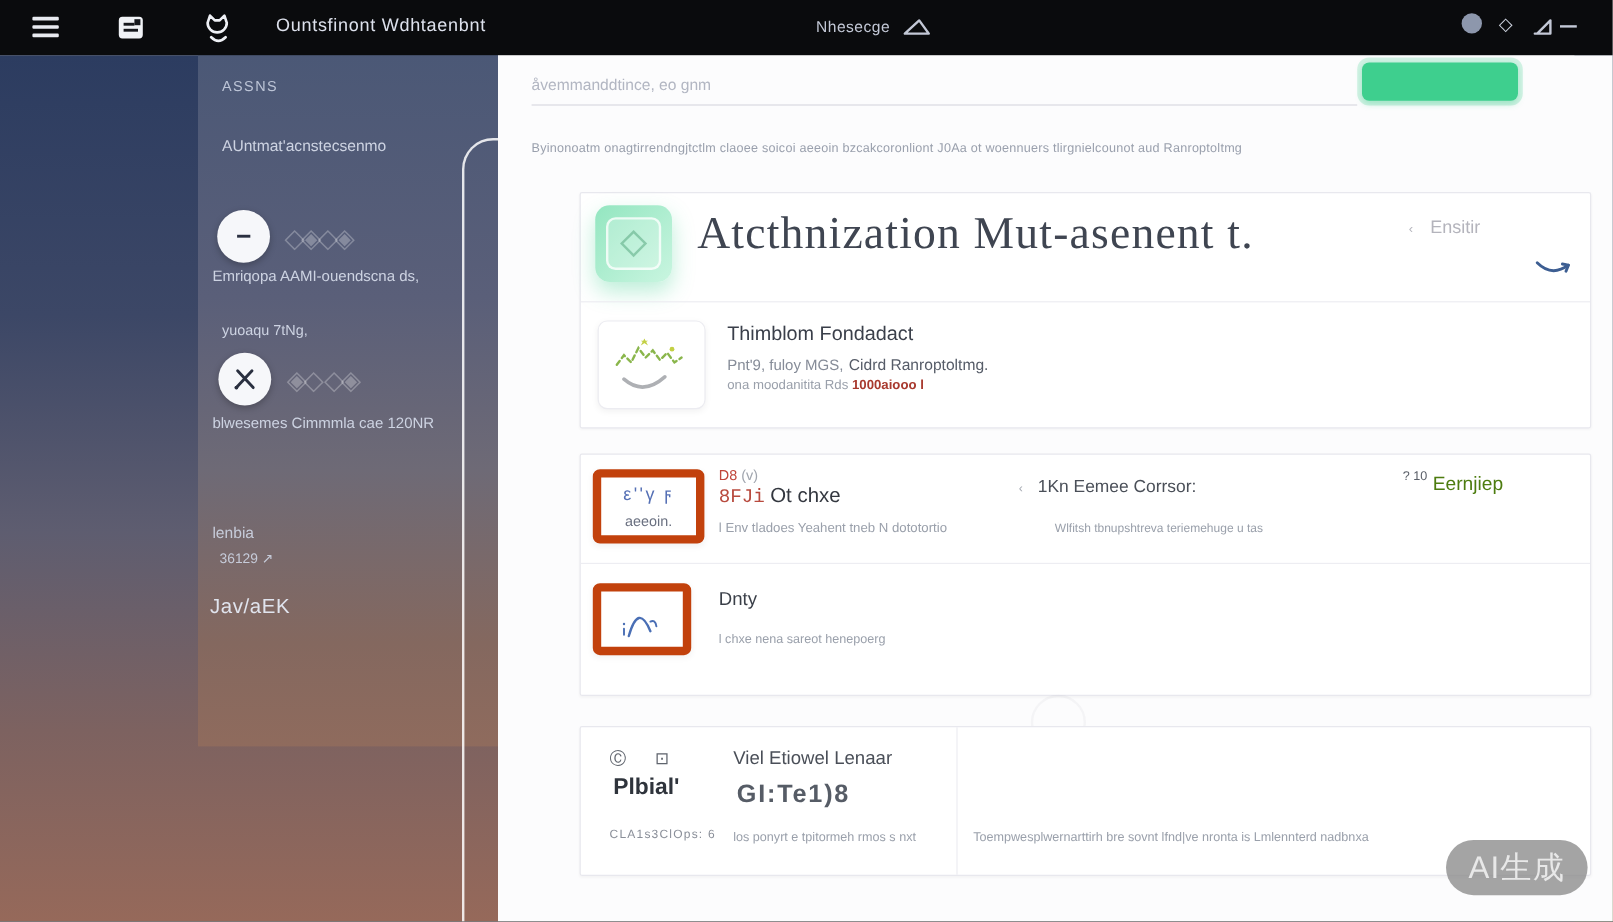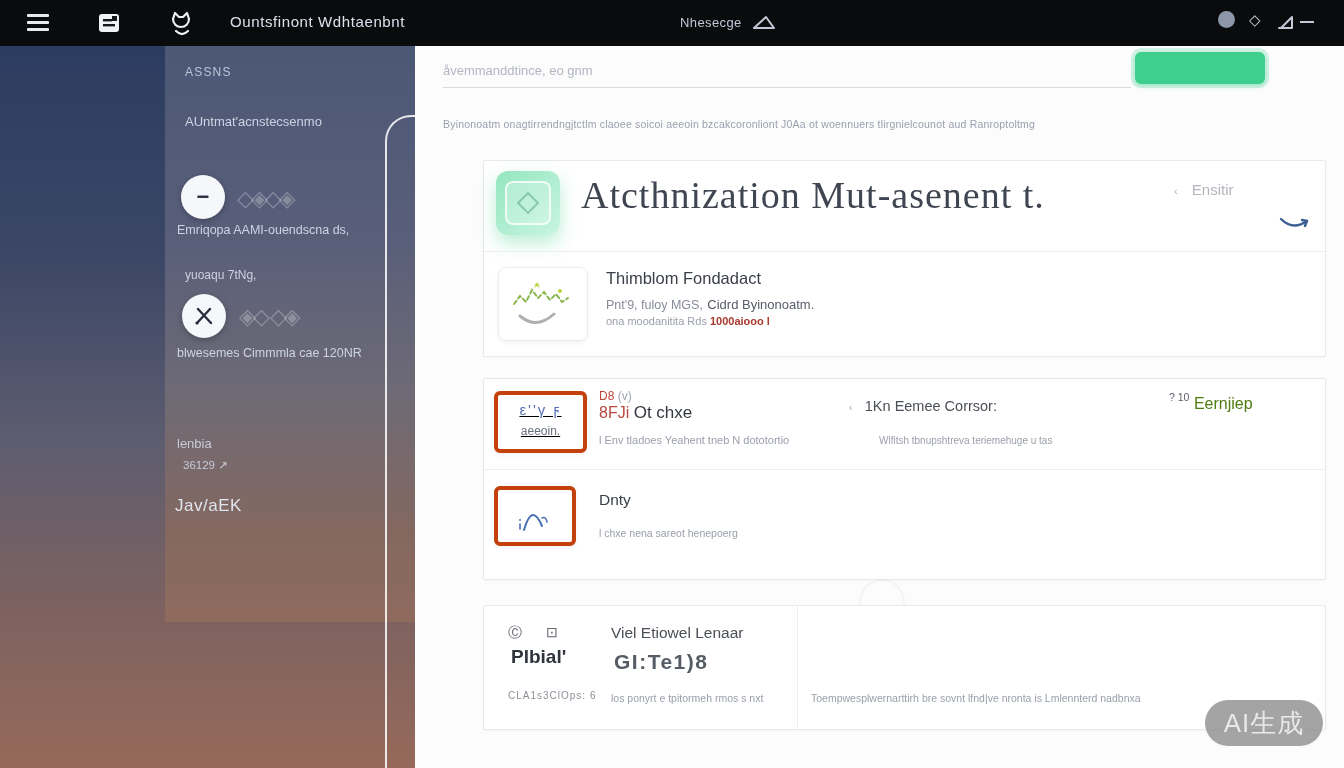--- a/index.html
+++ b/index.html
@@ -69,22 +69,22 @@
   .side-label { right:60px; top:16px; font-size:15px; color:#b4b4bc; }
   .side-prefix { font-size:11px; color:#b4b4bc; margin-right:10px; }
 
   .logo-box { left:14px; top:16px; width:90px; height:74px; border:1px solid #ececf1; border-radius:8px;
     background:#fff; box-shadow:0 2px 5px rgba(0,0,0,.05); display:flex; align-items:center; justify-content:center; }
   .item-title { font-size:16.5px; color:#3a3f4a; }
   .gray-sm { font-size:12.5px; color:#868c98; }
   .gray-xs { font-size:10.5px; color:#9aa0ab; }
   .red-txt { color:#a8392e; }
 
-  .tool-iconbox { background:#fff; border:4px solid #c2410c; border-radius:6px;
-    box-shadow:0 2px 5px rgba(0,0,0,.05);text-decoration:underline; }
+  .tool-iconbox { background:#fff; border:7px solid #c2410c; border-radius:6px;
+    box-shadow:0 2px 5px rgba(0,0,0,.05); }
   .blue-glyph { color:#5570b5; font-size:15px; letter-spacing:2px; }
   .ghost-circle { left:375px; top:110px; width:46px; height:46px; border-radius:50%;
     border:2px solid rgba(120,120,130,.06); }
 
   .wm { left:1205px; top:700px; width:118px; height:46px; border-radius:23px;
     background:rgba(138,138,138,.78); color:#e8e8e8; font-size:26px; letter-spacing:1px;
     display:flex; align-items:center; justify-content:center; z-index:50;
     font-family:"Liberation Sans",sans-serif; }
   .nowrap { white-space:nowrap; }
 </style>
@@ -154,41 +154,41 @@
           <svg width="66" height="52" viewBox="0 0 66 52">
             <polyline points="4,26 10,18 16,24 22,12 28,20 34,14 40,22 46,16 52,24 58,20" fill="none" stroke="#8ab64c" stroke-width="2" stroke-linecap="round" stroke-dasharray="4 3"></polyline>
             <path d="M10,38 Q26,52 44,36" fill="none" stroke="#aeb0b4" stroke-width="3" stroke-linecap="round"></path>
             <path d="M24,10 l3,-6 l3,6 l-6,-4 l6,0 z" fill="#c3d044"></path>
             <circle cx="50" cy="13" r="2" fill="#c3d044"></circle>
           </svg>
         </div>
         <div class="abs item-title" style="left:122px; top:18px;">Thimblom Fondadact</div>
         <div class="abs nowrap" style="left:122px; top:44px;">
           <span class="gray-sm">Pnt'9, fuloy MGS,</span>
-          <span style="font-size:13px; color:#565c68;">Cidrd Byinonoatm.</span>
+          <span style="font-size:13px; color:#565c68;">Cidrd Ranroptoltmg.</span>
         </div>
         <div class="abs nowrap" style="left:122px; top:64px; font-size:11px;">
           <span style="color:#9aa0ab;">ona moodanitita Rds</span>
           <span class="red-txt" style="font-weight:bold;">1000aiooo l</span>
         </div>
       </div>
     </div>
 
     <div class="abs card card2">
       <div class="abs" style="left:0; top:0; width:100%; height:90px;">
         <div class="abs tool-iconbox" style="left:10px; top:12px; width:93px; height:62px; text-align:center;">
           <div class="blue-glyph" style="margin-top:6px;">ε''γ ϝ</div>
           <div style="font-size:12px; color:#6a7080; margin-top:6px;">aeeoin.</div>
         </div>
         <div class="abs nowrap" style="left:115px; top:10px; font-size:12px;">
           <span style="color:#c0453a;">D8</span>
           <span style="color:#a0a5ae;">(v)</span>
         </div>
         <div class="abs nowrap" style="left:115px; top:24px;">
-          <span style="font-size:16px; color:#b84a3e;">8FJi</span>
+          <span style="font-size:16px; color:#b84a3e;font-family:Liberation Mono, monospace;">8FJi</span>
           <span style="font-size:17px; color:#33373f;">Ot chxe</span>
         </div>
         <div class="abs gray-xs nowrap" style="left:115px; top:55px; font-size:11px;">l Env tladoes Yeahent tneb N dototortio</div>
 
         <div class="abs nowrap" style="left:365px; top:18px;">
           <span style="font-size:10px; color:#a0a5ae; margin-right:8px;">‹</span>
           <span style="font-size:14.5px; color:#4a4f58;">1Kn Eemee Corrsor:</span>
         </div>
         <div class="abs gray-xs nowrap" style="left:395px; top:56px; font-size:10px;">Wlfitsh tbnupshtreva teriemehuge u tas</div>
 

